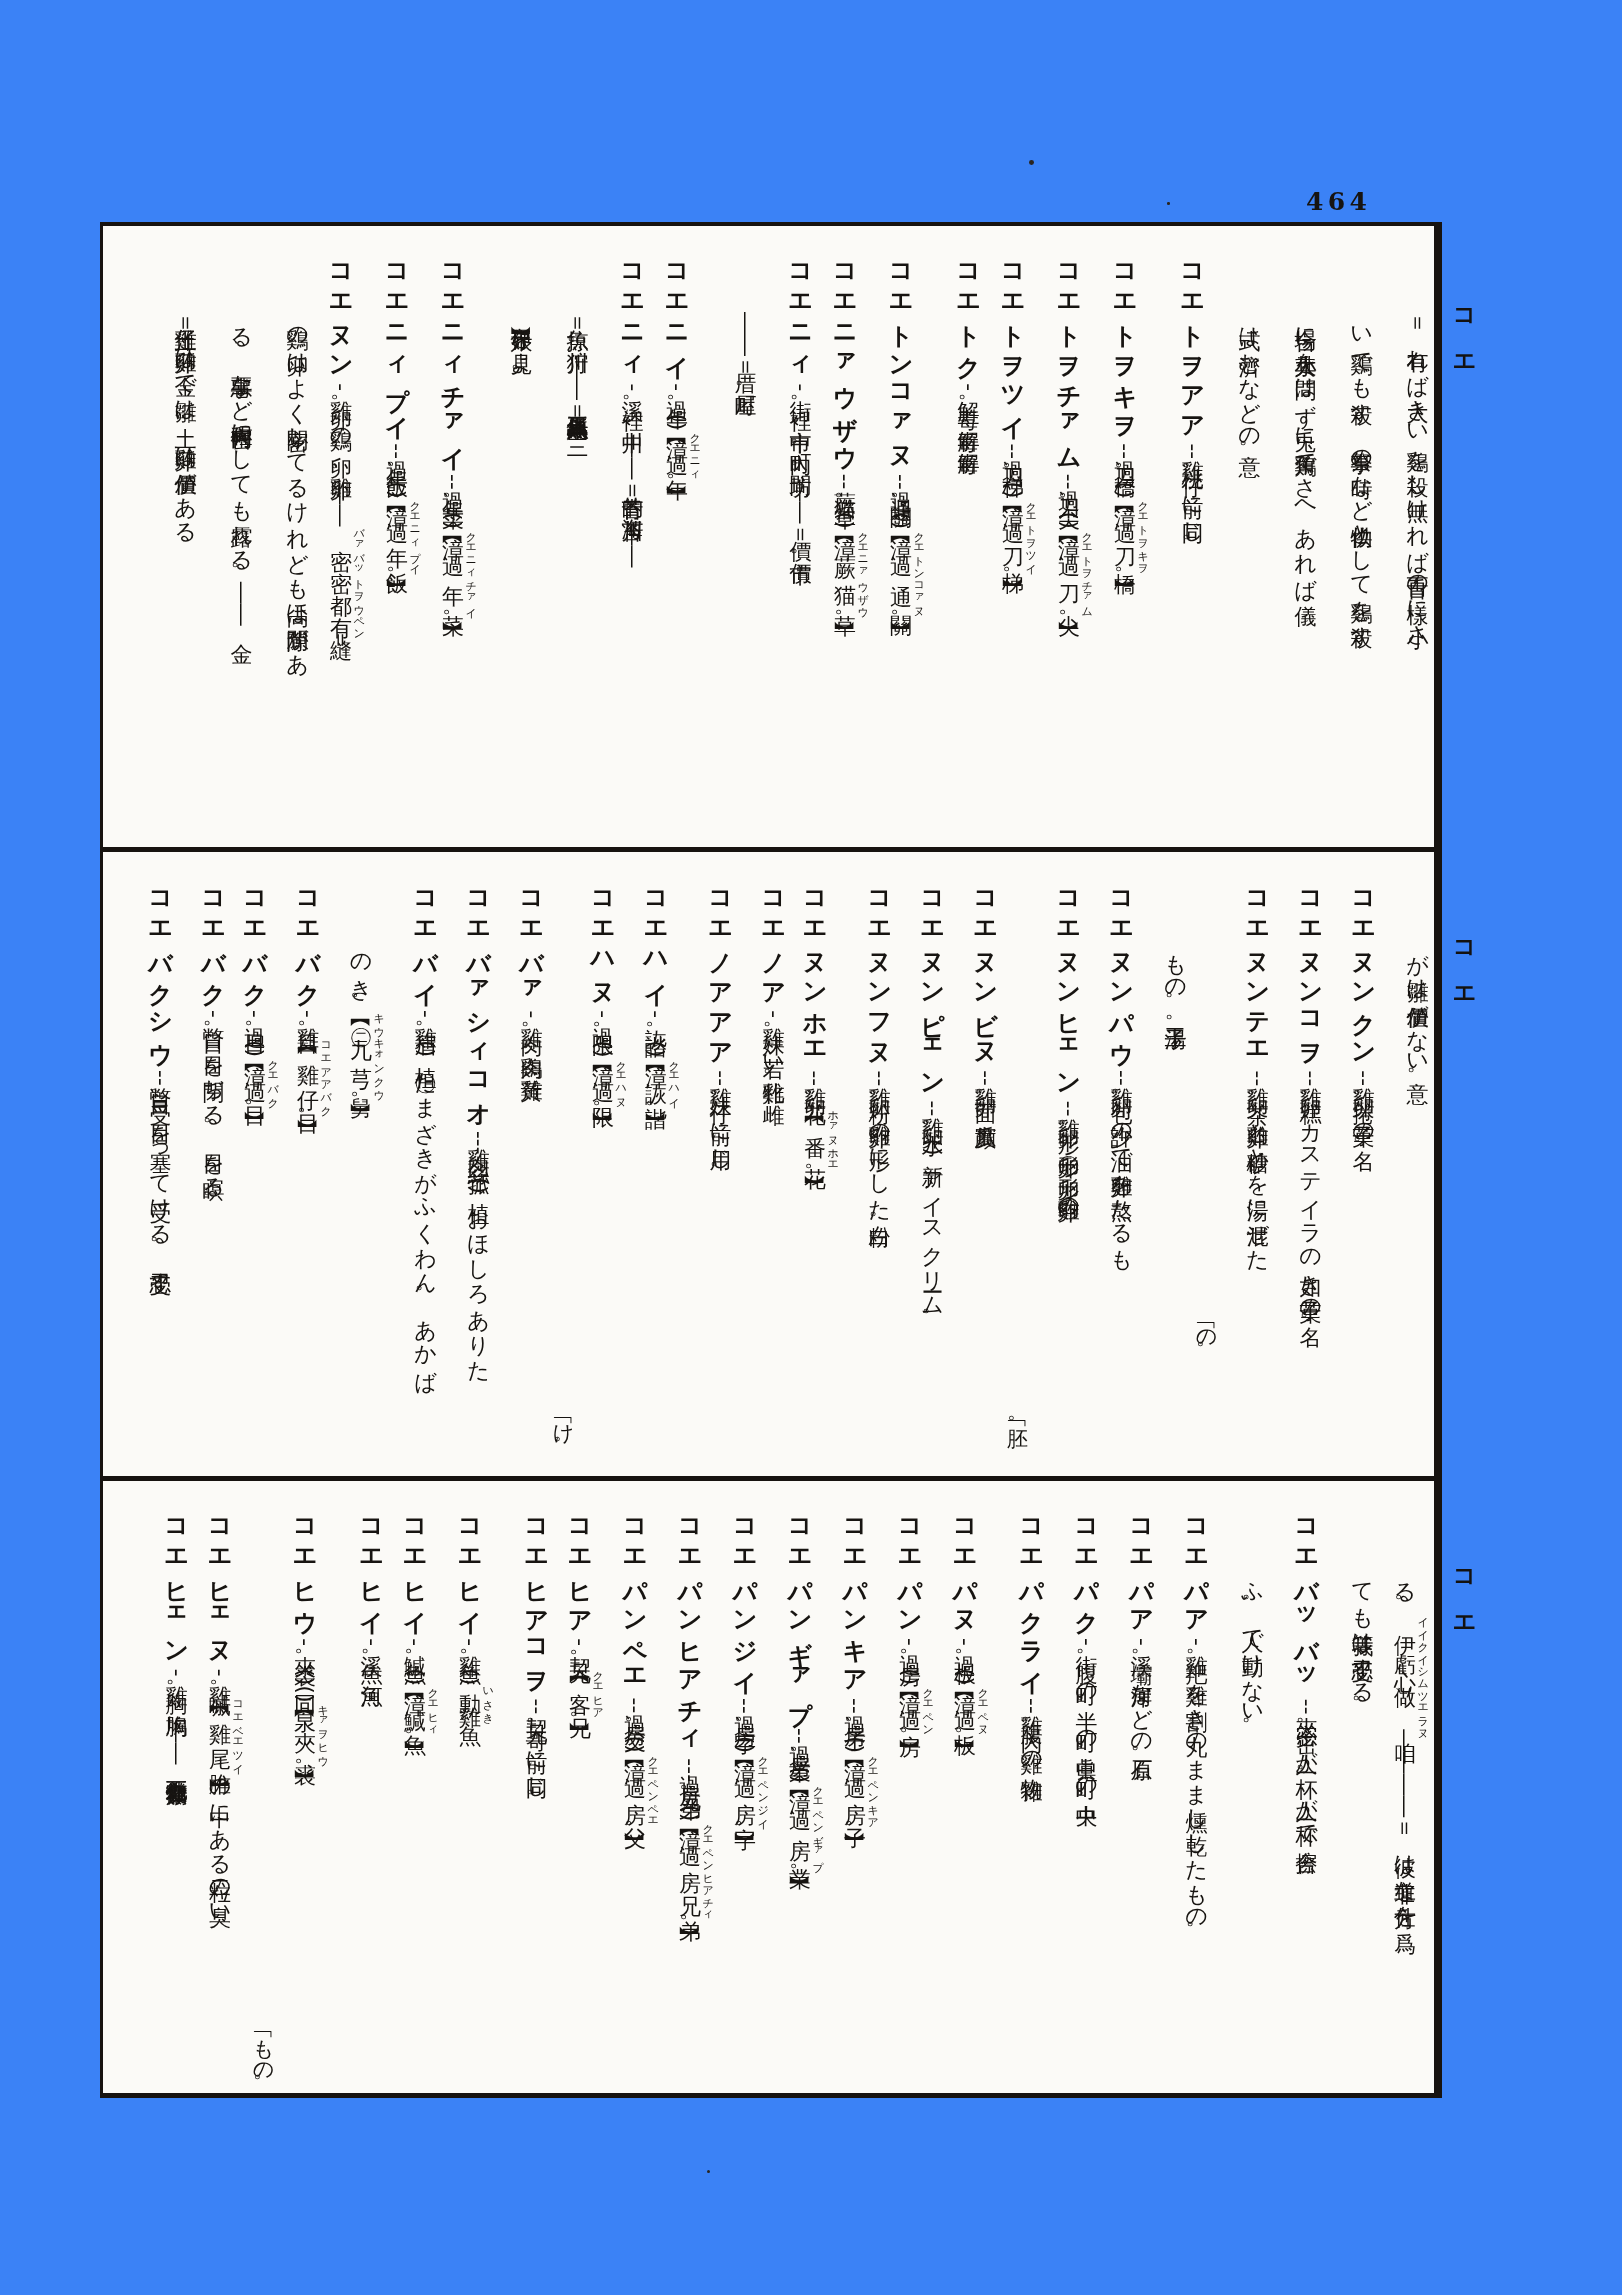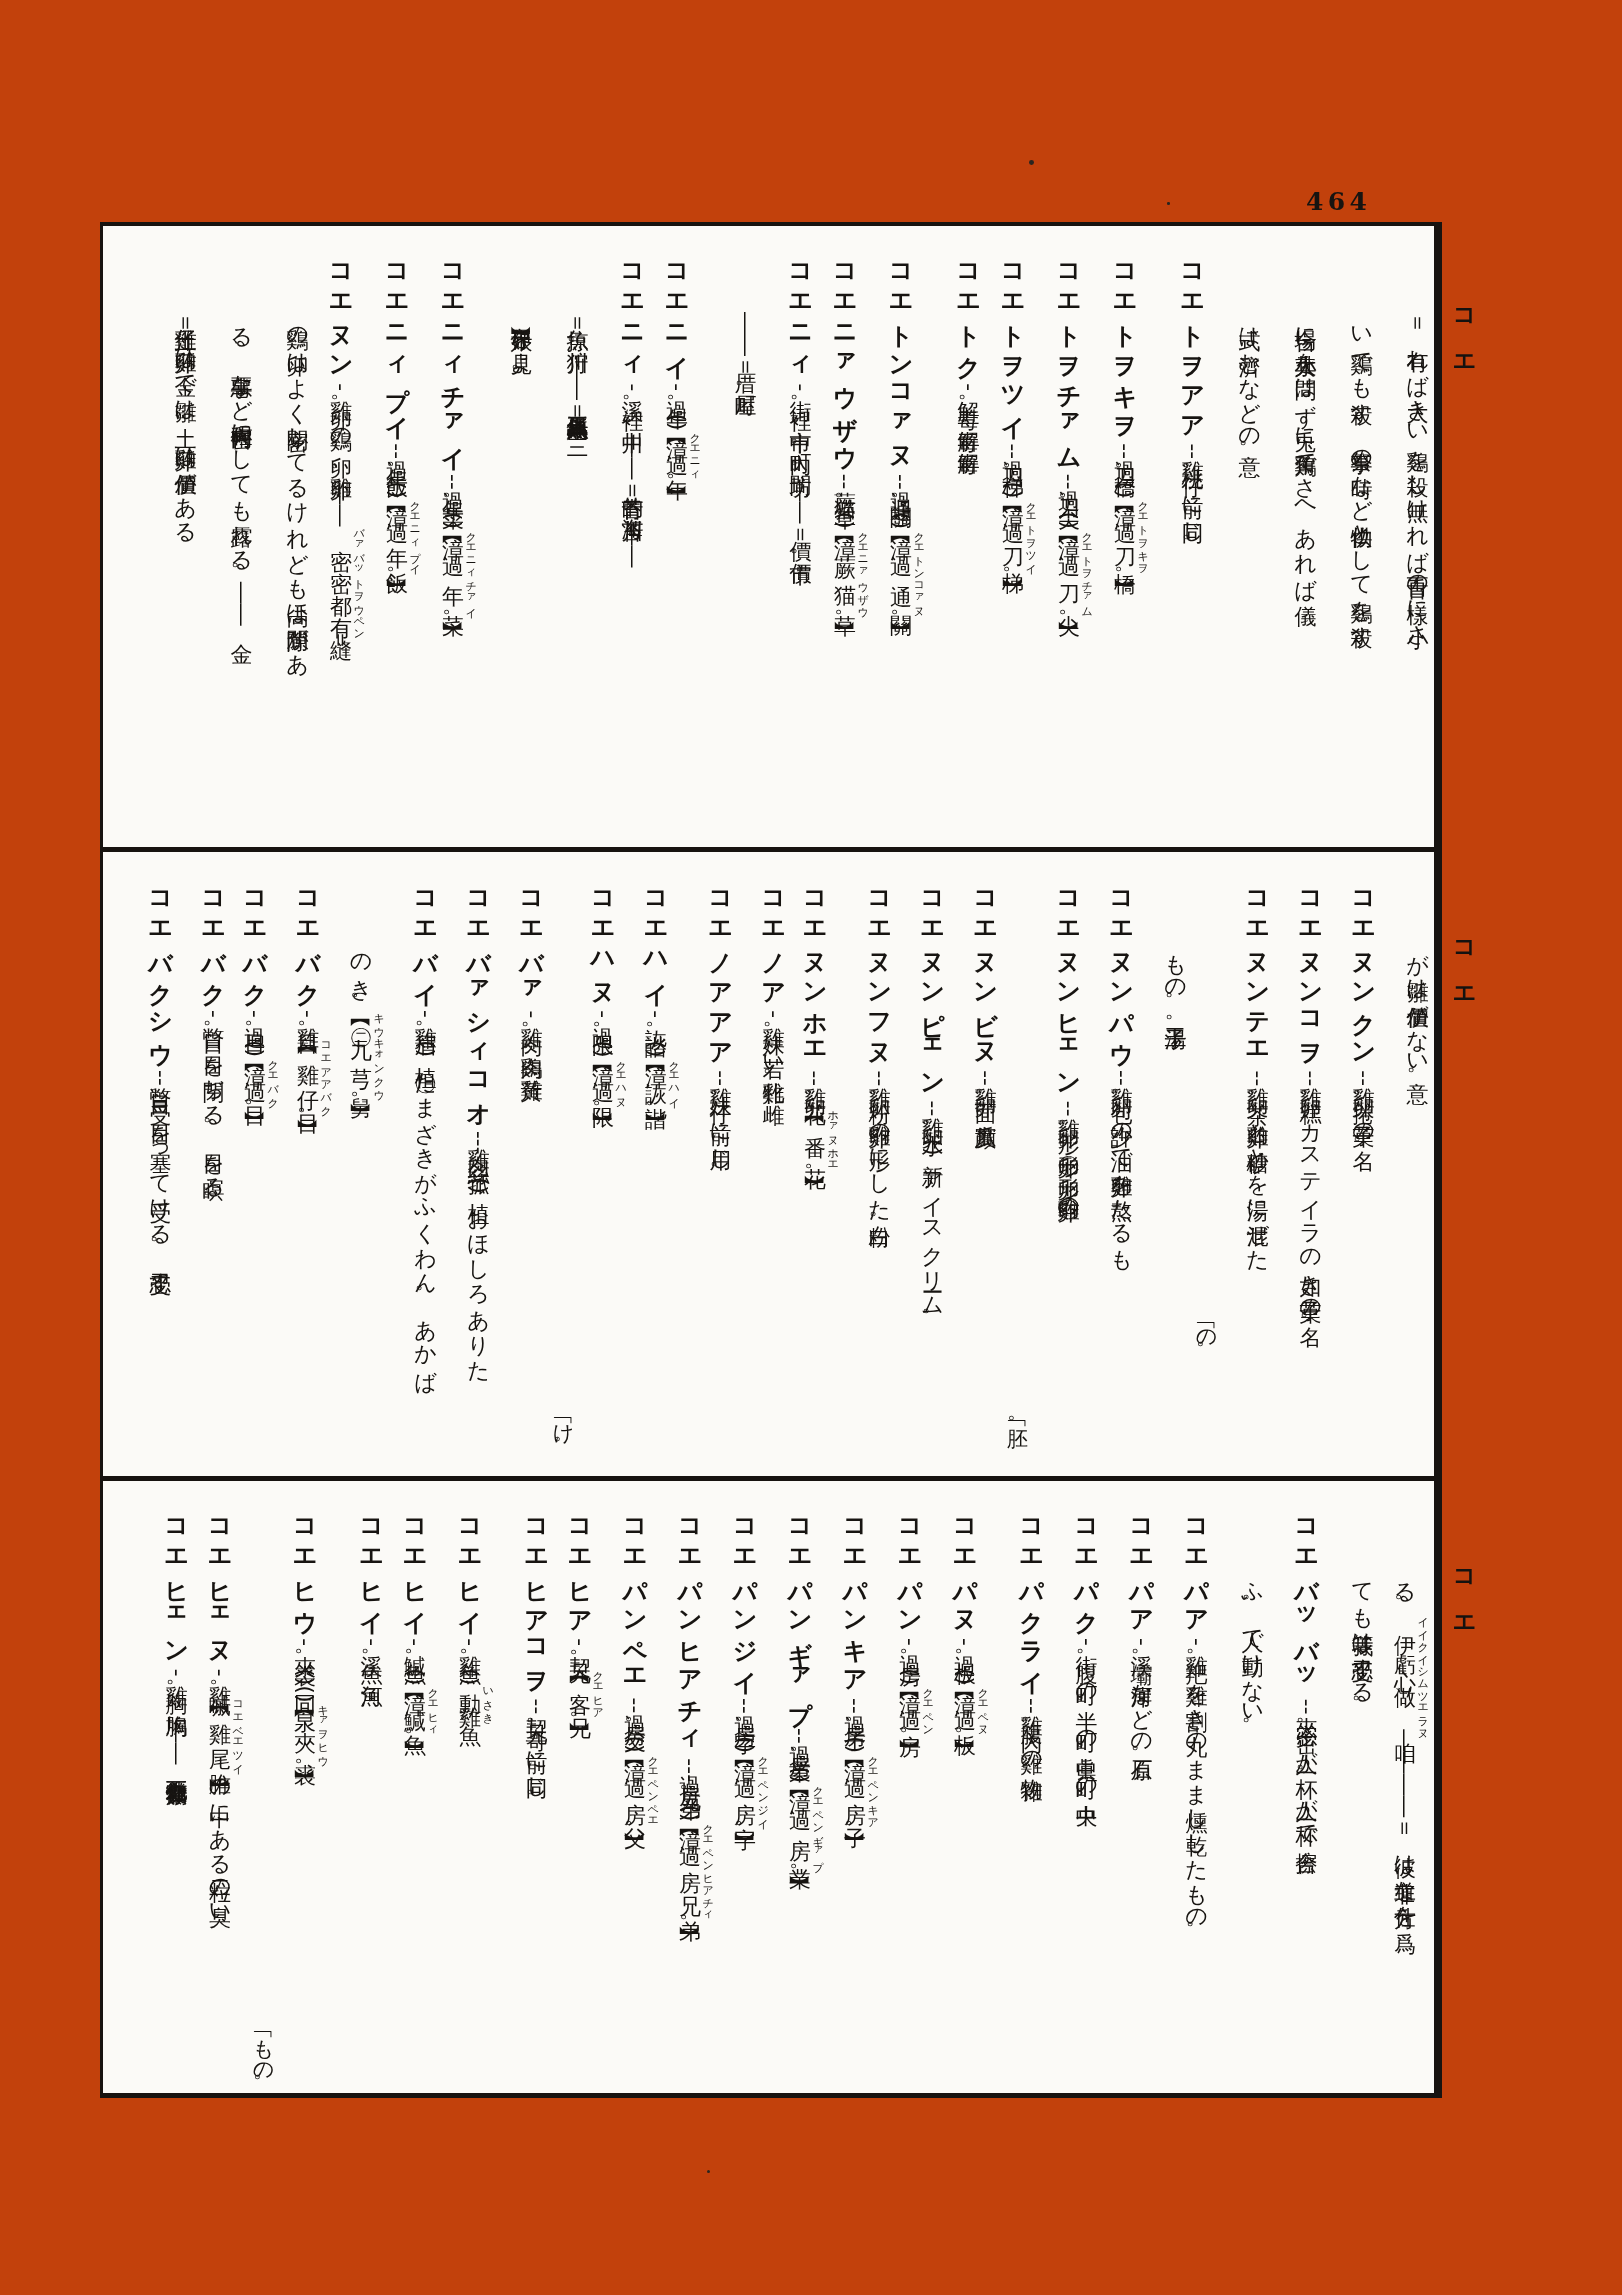--- a/index.html
+++ b/index.html
@@ -1,19 +1,19 @@
 <!DOCTYPE html>
 <html style="font-size:8.7px"><head>
 <meta charset="utf-8">
 <style>
   html,body{margin:0;padding:0;background:#d9d7d2;}
   .page{
     position:relative;
     width:1623px;height:2295px;
-    background:#c2410c;
+    background:#3b82f6;
     font-family:"DejaVu Sans",sans-serif;
     color:#171411;
     overflow:hidden;
   }
   .pagenum{
     position:absolute;left:1306px;top:187px;
     font-family:"DejaVu Serif",serif;
     font-size:25px;font-weight:bold;letter-spacing:4.3px;
   }
   .margin-label{

